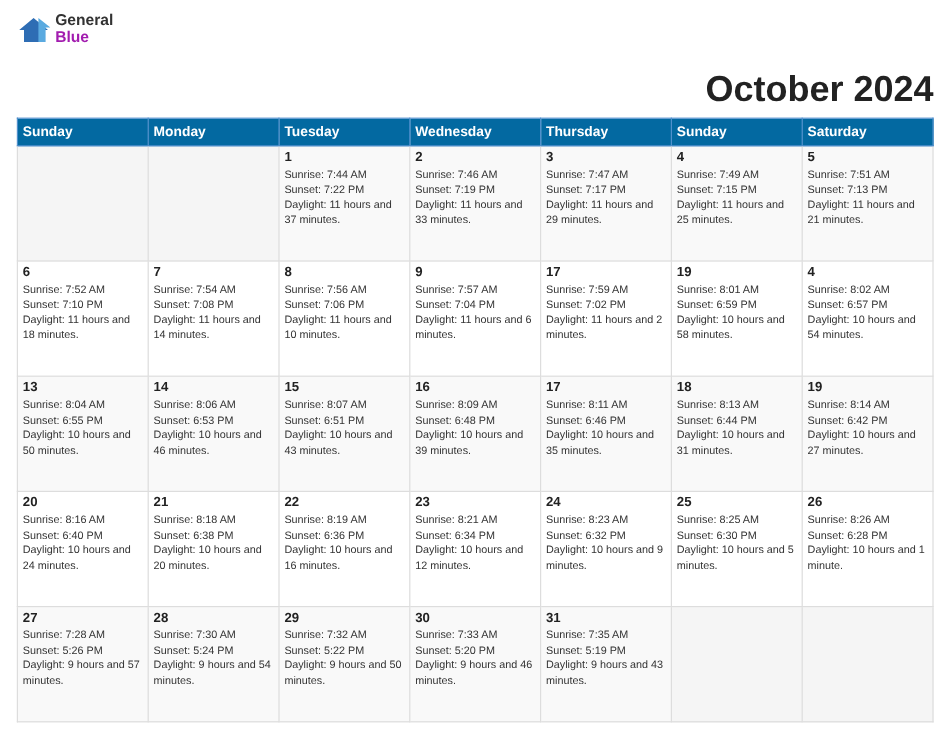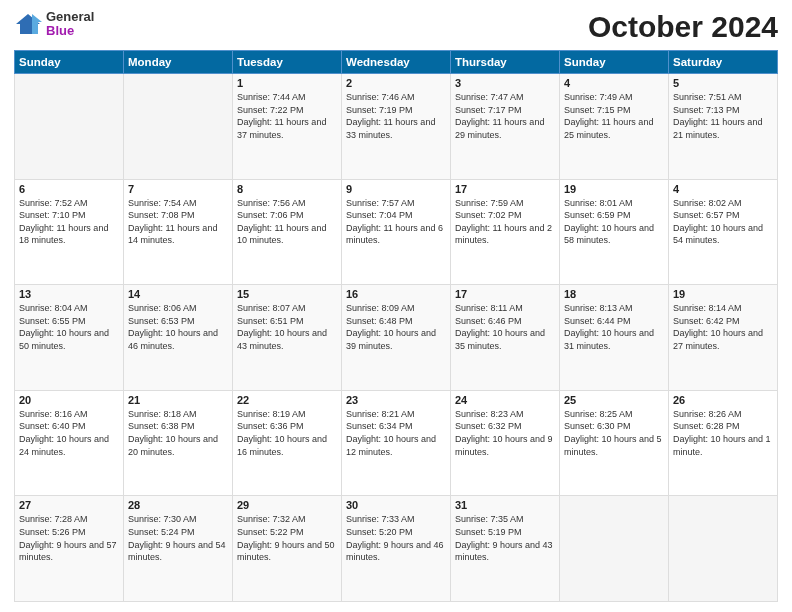--- a/index.html
+++ b/index.html
@@ -18,21 +18,21 @@
       flex-direction: column;
     }
     .header {
       display: flex;
       justify-content: space-between;
       align-items: flex-start;
       margin-bottom: 6px;
     }
     .logo {
       display: flex;
-      align-items: center;
+      align-items: flex-end;
       gap: 4px;
     }
     .logo-text {
       display: flex;
       flex-direction: column;
       font-size: 13px;
       font-weight: bold;
       line-height: 1.1;
     }
     .logo-text .general { color: #333; }
@@ -41,20 +41,21 @@
       width: 28px;
       height: 28px;
     }
     .title-block {
       text-align: right;
     }
     .title-block h1 {
       font-size: 30px;
       font-weight: bold;
       color: #222;
+      margin-top: 48px;
     }
     .title-block h2 {
       font-size: 13px;
       color: #444;
       font-weight: normal;
     }
     .calendar {
       flex: 1;
       border: 1px solid #ccc;
       border-collapse: collapse;

